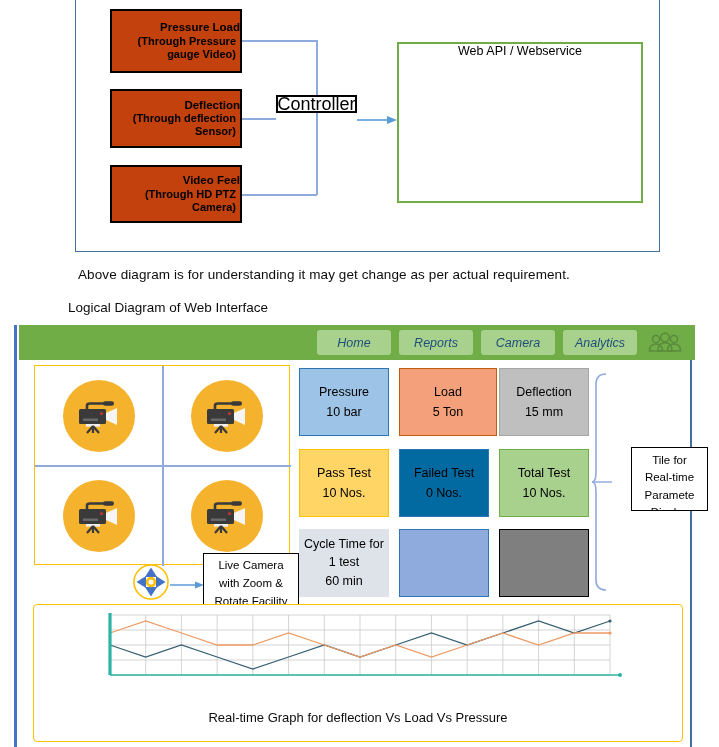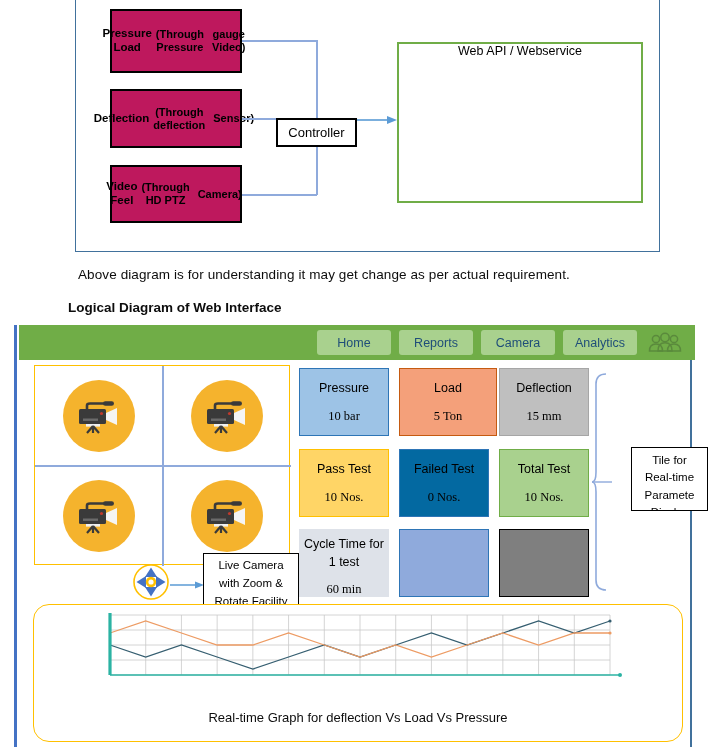--- a/index.html
+++ b/index.html
@@ -24,56 +24,57 @@
     top: -6px;
     width: 585px;
     height: 258px;
     border: 1.5px solid #41719C;
     box-sizing: border-box;
   }
 
   .src-box {
     position: absolute;
     border: 2px solid #000000;
-    background: #be185d;
+    background: #c2410c;
     box-sizing: border-box;
     text-align: center;
     display: flex;
-    justify-content: center;
-    align-items: center;
+    flex-direction: column;
+    justify-content: center;
+    align-items: flex-end;
     line-height: 1.18;
   }
   .src-box .src-title {
     font-weight: bold;
     font-size: 11.5px;
     color: #000;
   }
   .src-box .src-sub {
     font-size: 11px;
     color: #000;
     padding: 0 4px;
     font-weight: bold;
   }
   #box-pressure { left: 34px; top: 14px;  width: 132px; height: 64px; }
   #box-deflection { left: 34px; top: 94px; width: 132px; height: 59px; }
   #box-video     { left: 34px; top: 170px; width: 132px; height: 58px; }
 
   #box-controller {
     position: absolute;
     left: 200px;
-    top: 123px;
+    top: 100px;
     width: 81px;
-    height: 29px;
+    height: 18px;
     border: 2px solid #000;
     background: #fff;
     box-sizing: border-box;
     display: flex;
     align-items: center;
     justify-content: center;
-    font-size: 13px;
+    font-size: 18px;
     color: #000;
   }
 
   #box-webapi {
     position: absolute;
     left: 321px;
     top: 47px;
     width: 246px;
     height: 161px;
     border: 2px solid #70AD47;
@@ -108,21 +109,21 @@
     top: 267px;
     font-size: 13.5px;
     color: #0d0d0d;
     letter-spacing: 0.1px;
   }
   #section-heading {
     position: absolute;
     left: 68px;
     top: 300px;
     font-size: 13.5px;
-    font-weight: bold;
+    font-weight: normal;
     color: #0d0d0d;
   }
 
   
   #web-ui {
     position: absolute;
     left: 14px;
     top: 325px;
     width: 677px;
     height: 422px;
@@ -164,20 +165,21 @@
     height: 25px;
     background: #A9D18E;
     border-radius: 3px;
     display: flex;
     align-items: center;
     justify-content: center;
     font-size: 12.5px;
     color: #1F4E79;
     padding: 0 6px;
     box-sizing: border-box;
+    font-style: italic;
   }
   #people-icon {
     position: absolute;
     right: 10px;
     top: 6px;
     width: 40px;
     height: 24px;
   }
 
   
@@ -270,21 +272,21 @@
     flex-direction: column;
     align-items: center;
     justify-content: center;
     text-align: center;
     font-size: 12.5px;
     color: #000;
     line-height: 1.45;
     overflow: hidden;
   }
   .tile .t-label { display: block; }
-  .tile .t-value { display: block; margin-top: 9px; font-family: Liberation Serif, serif; }
+  .tile .t-value { display: block; margin-top: 1px; }
 
   
   #bracket-tiles {
     position: absolute;
     left: 592px;
     top: 372px;
     width: 40px;
     height: 220px;
   }
   #callout-tiles {
@@ -305,21 +307,21 @@
   }
 
   
   #chart-panel {
     position: absolute;
     left: 33px;
     top: 604px;
     width: 650px;
     height: 138px;
     border: 1.5px solid #FFC000;
-    border-radius: 16px;
+    border-radius: 4px;
     box-sizing: border-box;
     background: #ffffff;
   }
   #chart-svg-wrap {
     position: absolute;
     left: 68px;
     top: 6px;
     width: 520px;
     height: 72px;
   }

